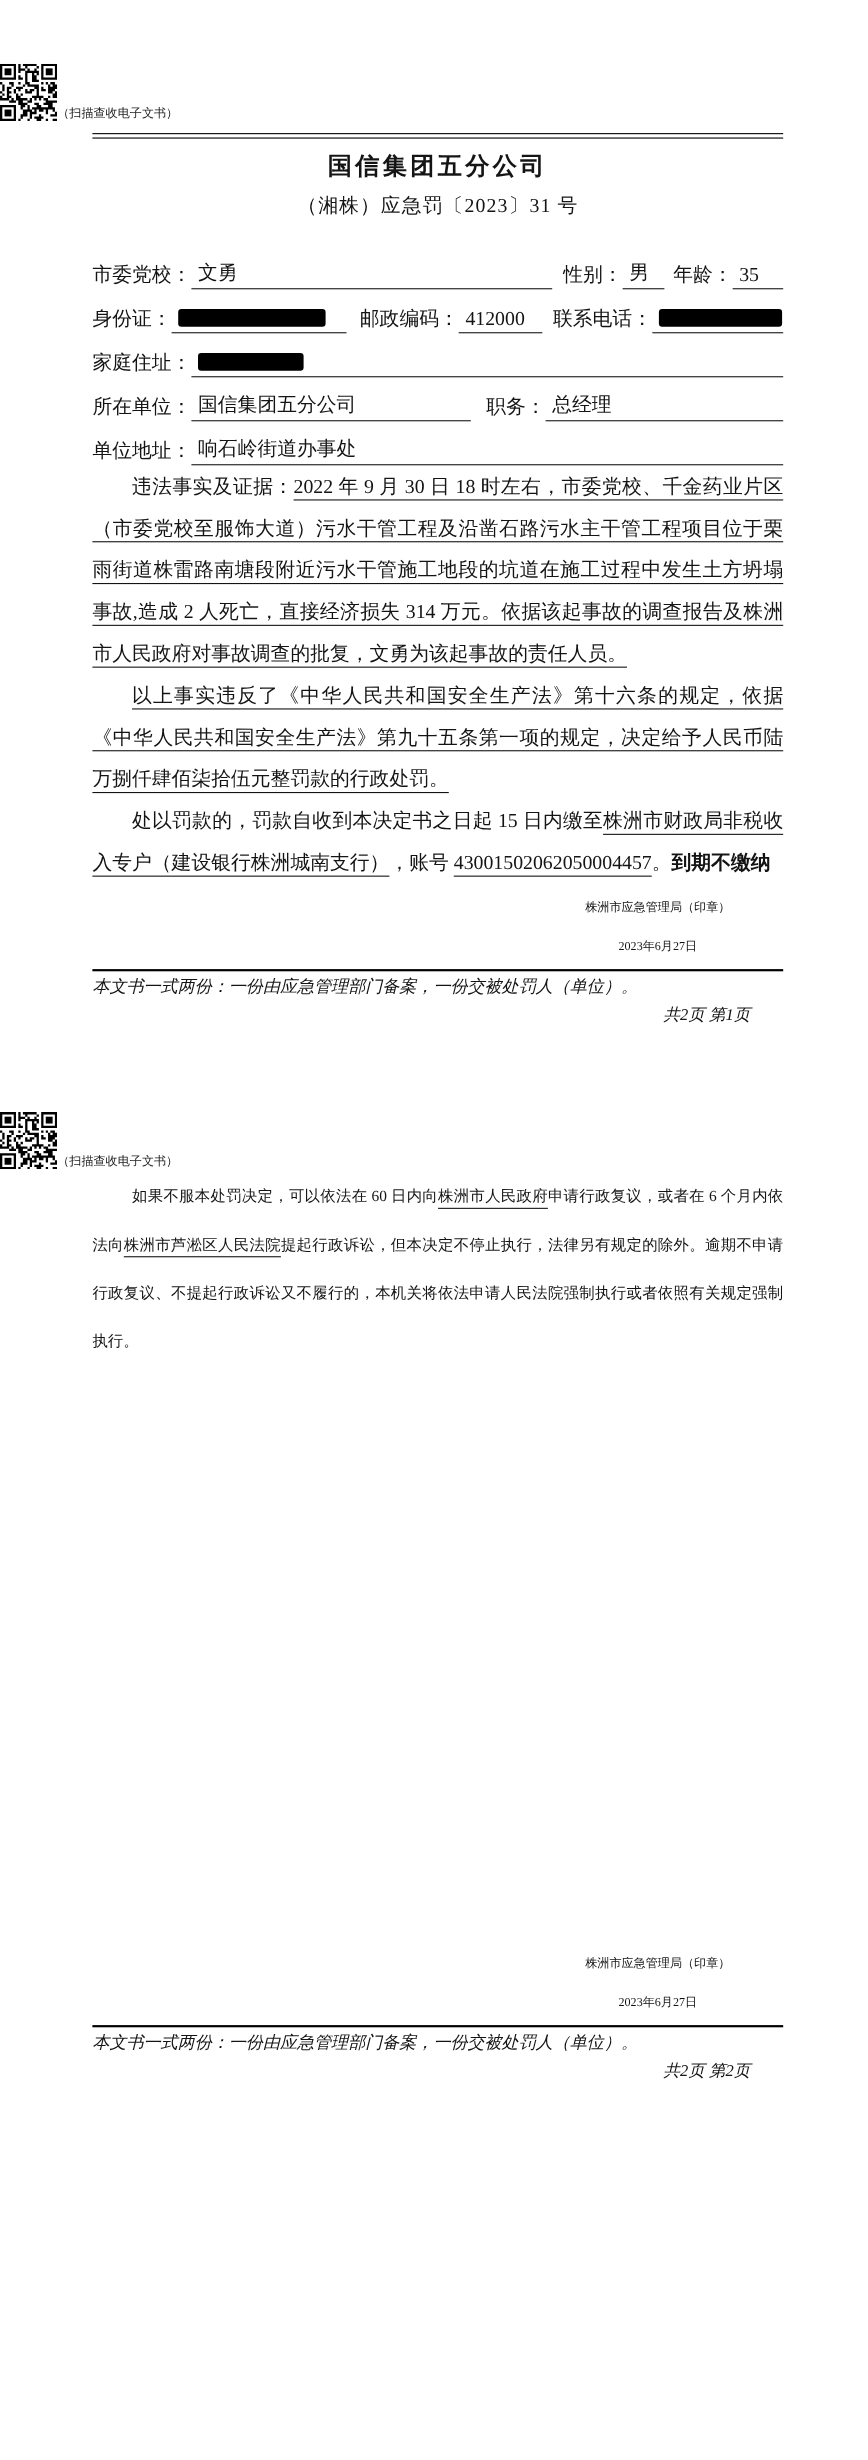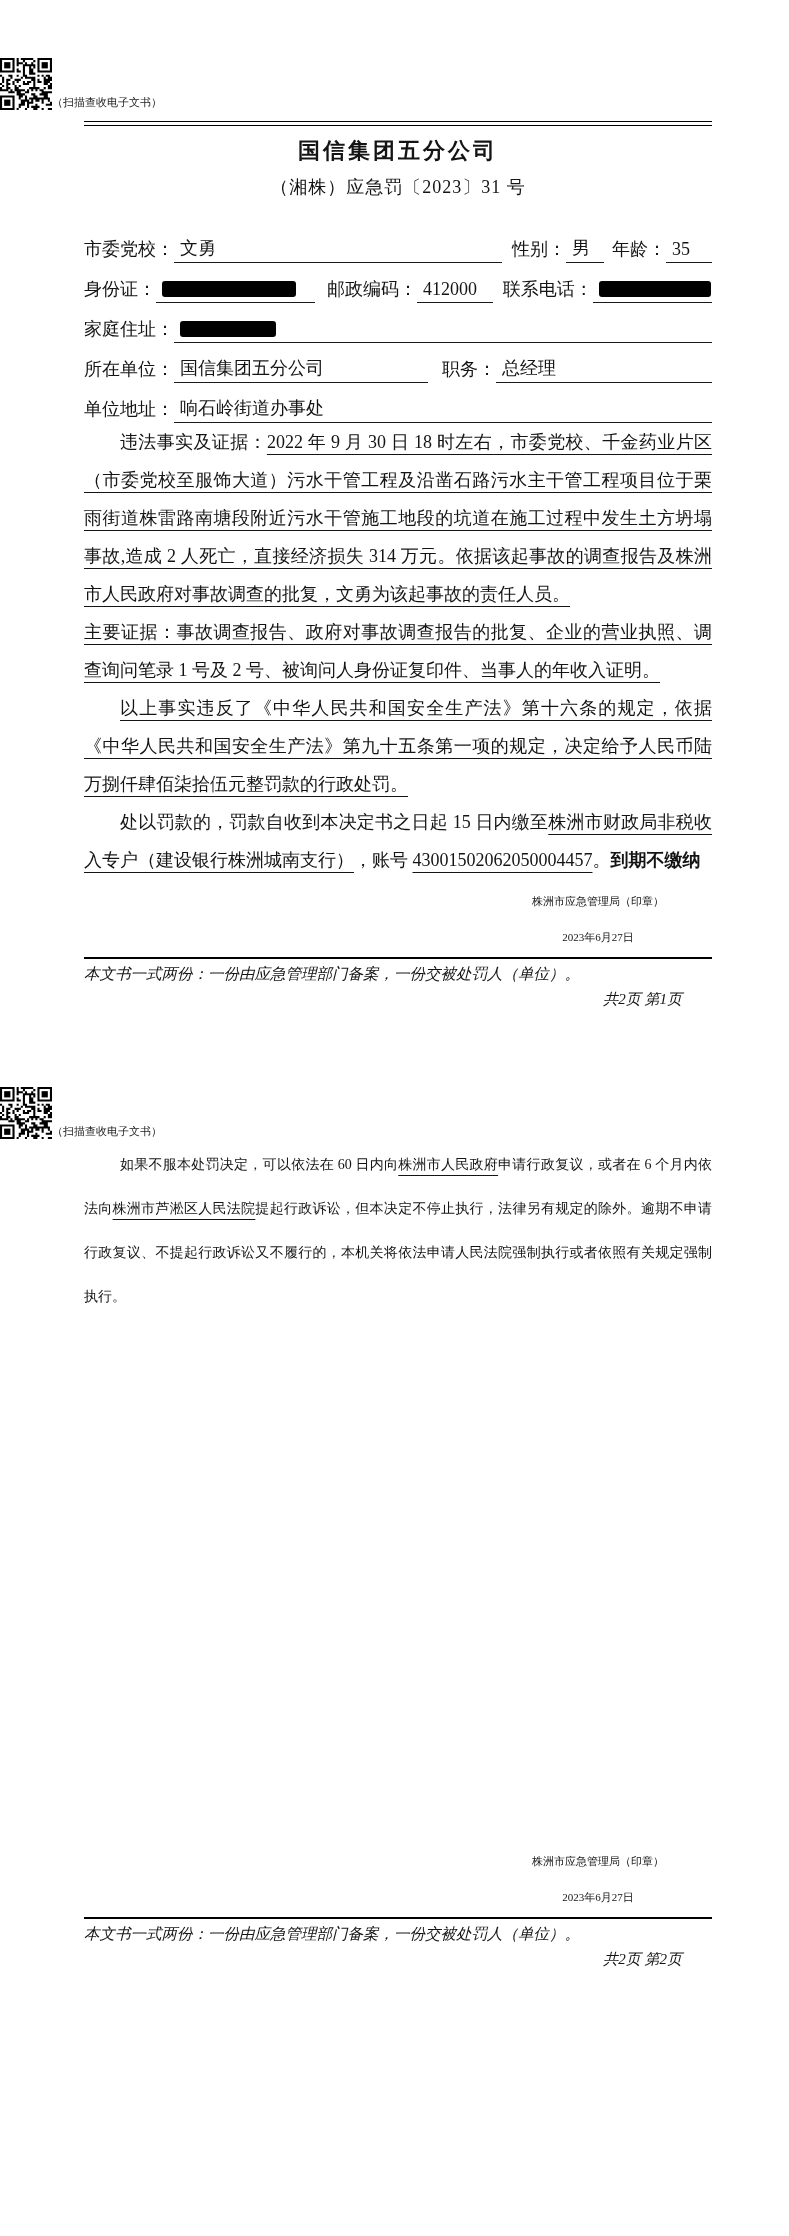--- a/index.html
+++ b/index.html
@@ -103,21 +103,20 @@
         <span class="fblank grow">总经理</span>
       </div>
       <div class="frow">
         <span class="flabel">单位地址：</span>
         <span class="fblank grow">响石岭街道办事处</span>
       </div>
     </div>
 
     <div class="paras">
       <p class="bpara indent"><span>违法事实及证据：</span><span class="u">2022 年 9 月 30 日 18 时左右，市委党校、千金药业片区（市委党校至服饰大道）污水干管工程及沿凿石路污水主干管工程项目位于栗雨街道株雷路南塘段附近污水干管施工地段的坑道在施工过程中发生土方坍塌事故,造成 2 人死亡，直接经济损失 314 万元。依据该起事故的调查报告及株洲市人民政府对事故调查的批复，文勇为该起事故的责任人员。</span></p>
-      <p class="bpara"><span class="u">主要证据：事故调查报告、政府对事故调查报告的批复、企业的营业执照、调查询问笔录 1 号及 2 号、被询问人身份证复印件、当事人的年收入证明。</span></p>
       <p class="bpara indent"><span class="u">以上事实违反了《中华人民共和国安全生产法》第十六条的规定，依据《中华人民共和国安全生产法》第九十五条第一项的规定，决定给予人民币陆万捌仟肆佰柒拾伍元整罚款的行政处罚。</span></p>
       <p class="bpara indent"><span>处以罚款的，罚款自收到本决定书之日起 15 日内缴至</span><span class="u">株洲市财政局非税收入专户（建设银行株洲城南支行）</span><span>，账号 </span><span class="u">43001502062050004457</span><span>。</span><span class="b">到期不缴纳</span></p>
     </div>
 
     <div class="sig">
       <div class="sig-inner">
         <div>株洲市应急管理局（印章）</div>
         <div>2023年6月27日</div>
       </div>
     </div>

